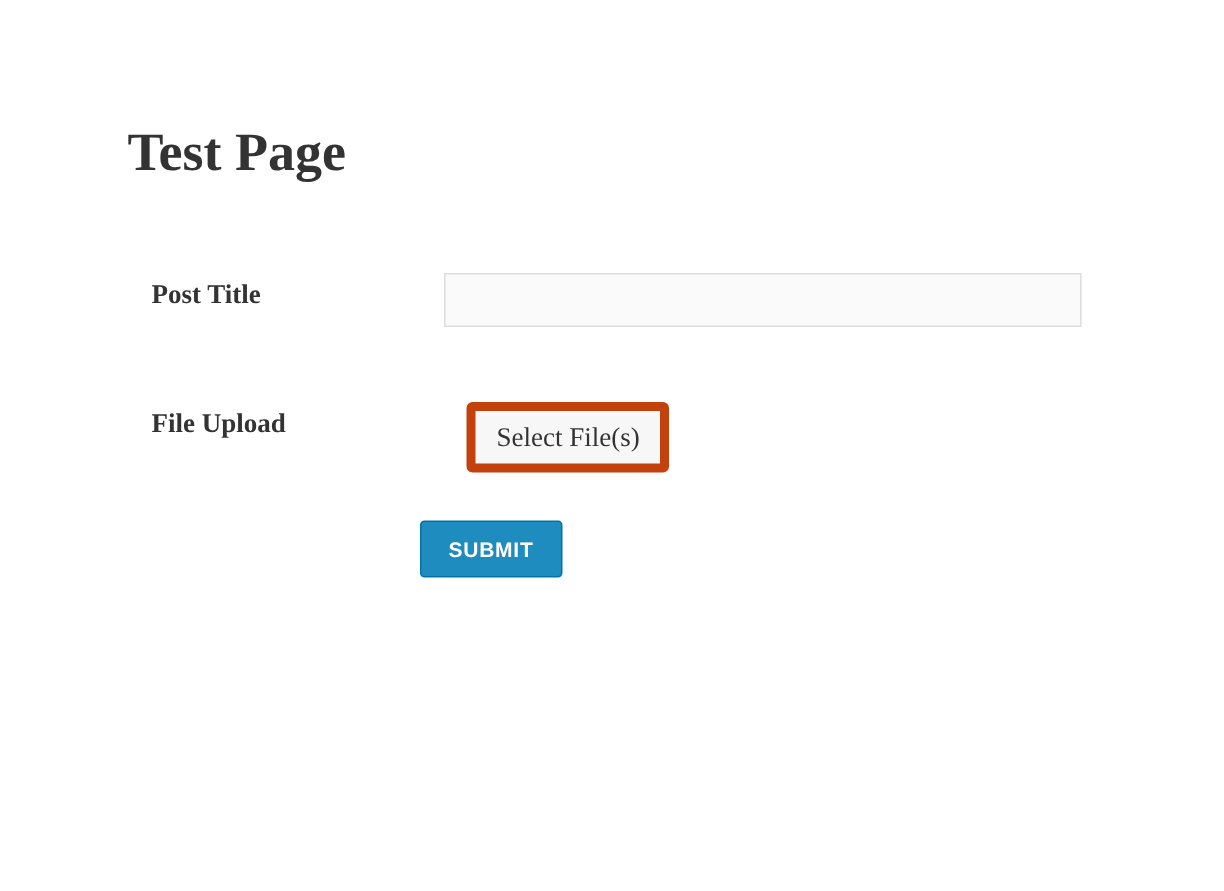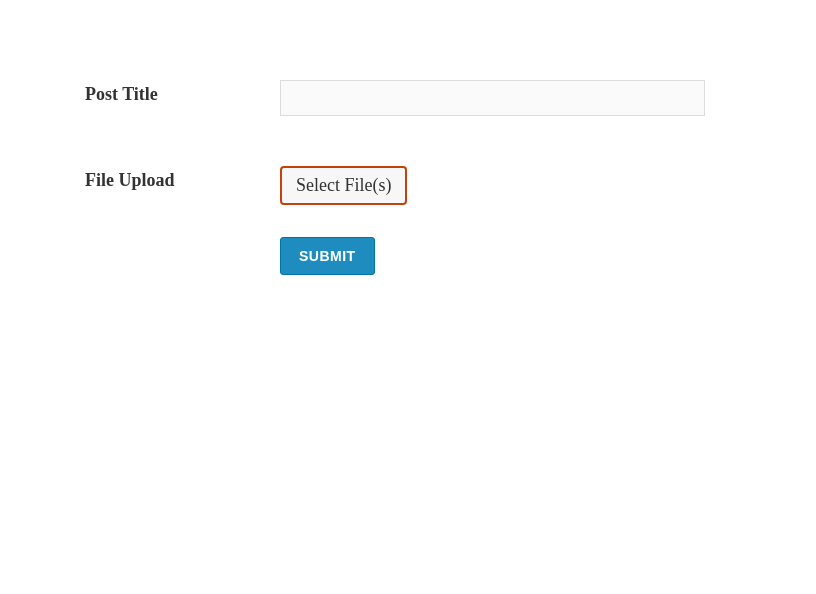--- a/index.html
+++ b/index.html
@@ -21,23 +21,25 @@
     .page-title {
       font-size: 36px;
       font-weight: bold;
       color: #333333;
       margin-bottom: 60px;
     }
     .form-row {
       display: flex;
       align-items: flex-start;
       margin-bottom: 50px;
+      margin-left: 16px;
     }
     .form-row.file-row {
       margin-bottom: 32px;
+      gap: 15px;
     }
     .form-label {
       width: 195px;
       font-size: 18px;
       font-weight: bold;
       color: #333333;
       padding-top: 4px;
     }
     .form-field {
       flex: 1;
@@ -59,21 +61,21 @@
       font-size: 15px;
       padding: 8px 10px;
       font-family: inherit;
       resize: both;
     }
     .file-button {
       font-family: Georgia, 'Times New Roman', serif;
       font-size: 18px;
       color: #333333;
       background: #f7f7f7;
-      border: 2px solid #c2410c;
+      border: 6px solid #c2410c;
       border-radius: 4px;
       padding: 7px 14px;
       cursor: pointer;
     }
     .submit-row {
       display: flex;
       margin-left: 195px;
     }
     .submit-button {
       font-family: Arial, Helvetica, sans-serif;
@@ -85,20 +87,21 @@
       border: 1px solid #0074a2;
       border-radius: 3px;
       padding: 10px 18px;
       cursor: pointer;
     }
   </style>
 </head>
 <body>
 
 <div class="page-container">
+  <h1 class="page-title">Test Page</h1>
 
   <div class="form-row">
     <div class="form-label">Post Title</div>
     <div class="form-field">
       <input type="text" class="text-input" value="" style="">
     </div>
   </div>
 
 
   <div class="form-row file-row">

